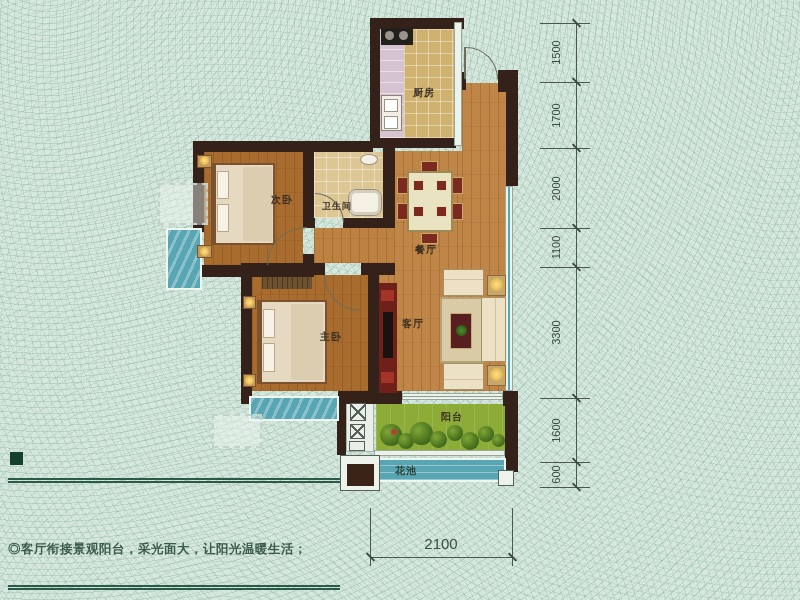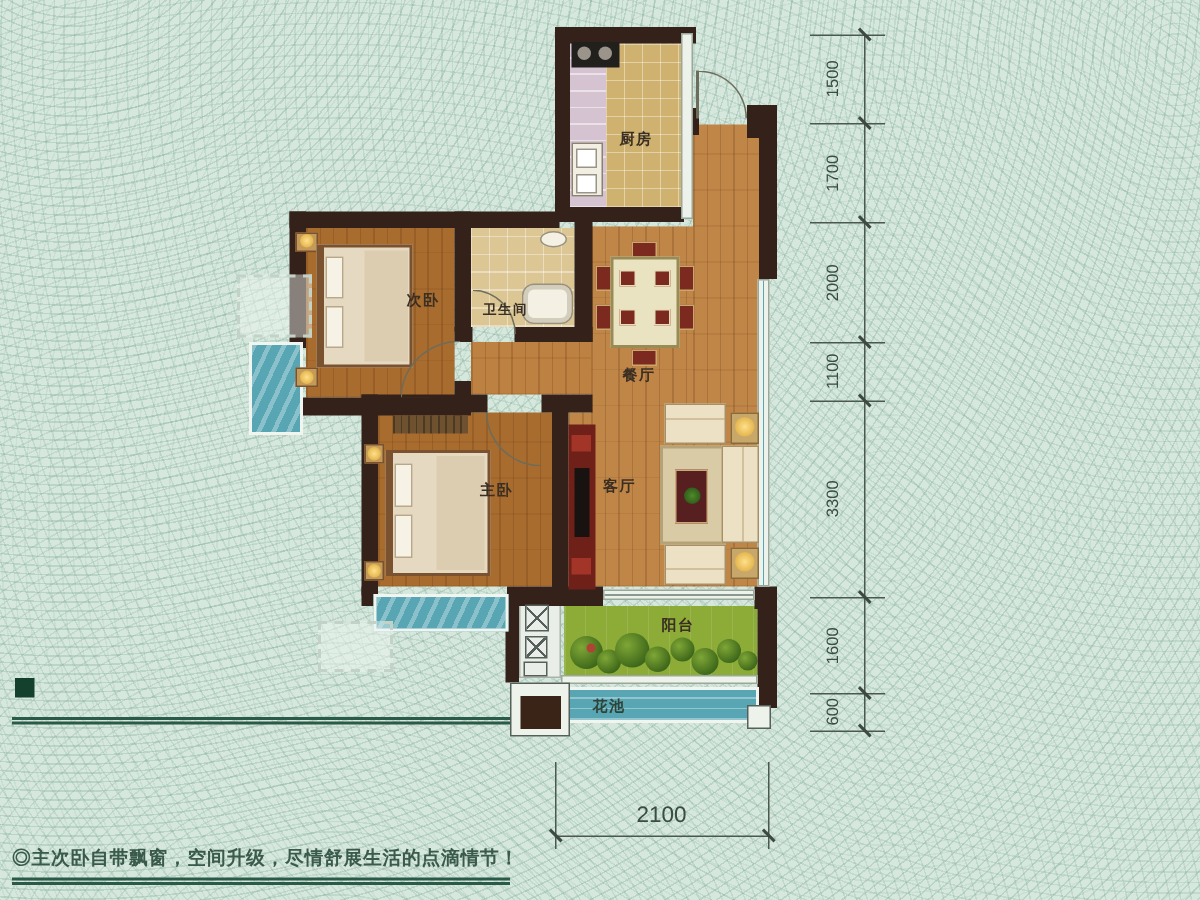--- a/index.html
+++ b/index.html
@@ -178,21 +178,21 @@
   <div class="arc" style="left:466px;top:47px;width:32px;height:32px;border-radius:0 100% 0 0;border-left:none;border-bottom:none"></div>
   <div class="abs" style="left:464px;top:47px;width:2px;height:32px;background:#6d6d5c"></div>
   <div class="arc" style="left:267px;top:227px;width:40px;height:38px;border-radius:100% 0 0 0;border-right:none;border-bottom:none"></div>
   <div class="arc" style="left:315px;top:193px;width:29px;height:30px;border-radius:0 100% 0 0;border-left:none;border-bottom:none"></div>
   <div class="arc" style="left:324px;top:275px;width:37px;height:36px;border-radius:0 0 0 100%;border-top:none;border-right:none"></div>
 
   <div class="rlabel" style="left:413px;top:86px">厨房</div>
   <div class="rlabel" style="left:271px;top:193px">次卧</div>
   <div class="rlabel" style="left:322px;top:200px;font-size:9px">卫生间</div>
   <div class="rlabel" style="left:415px;top:243px">餐厅</div>
-  <div class="rlabel" style="left:320px;top:320px">主卧</div>
+  <div class="rlabel" style="left:320px;top:330px">主卧</div>
   <div class="rlabel" style="left:402px;top:317px">客厅</div>
   <div class="rlabel" style="left:441px;top:410px">阳台</div>
   <div class="rlabel" style="left:395px;top:464px;color:#2e4238">花池</div>
 
   <div class="dimv" style="left:576px;top:23px;height:464px"></div>
   <div class="dimh" style="left:540px;top:23px;width:50px"></div>
   <div class="dimh" style="left:540px;top:82px;width:50px"></div>
   <div class="dimh" style="left:540px;top:148px;width:50px"></div>
   <div class="dimh" style="left:540px;top:228px;width:50px"></div>
   <div class="dimh" style="left:540px;top:267px;width:50px"></div>
@@ -217,16 +217,16 @@
 
   <div class="dimv" style="left:370px;top:508px;height:58px"></div>
   <div class="dimv" style="left:512px;top:508px;height:58px"></div>
   <div class="dimh" style="left:370px;top:557px;width:143px"></div>
   <div class="tick" style="left:365px;top:556px"></div>
   <div class="tick" style="left:507px;top:556px"></div>
   <div class="dimlabel" style="left:406px;top:536px;width:70px;font-size:15px">2100</div>
 
   <div class="desc-square" style="left:10px;top:452px"></div>
   <div class="dline" style="left:8px;top:478px;width:332px"></div>
-  <div class="bullet" style="left:8px;top:564px">◎主次卧自带飘窗，空间升级，尽情舒展生活的点滴情节！</div>
+  <div class="bullet" style="left:8px;top:541px">◎客厅衔接景观阳台，采光面大，让阳光温暖生活；</div>
   <div class="dline" style="left:8px;top:585px;width:332px"></div>
 
 </div>
 
 </body></html>

